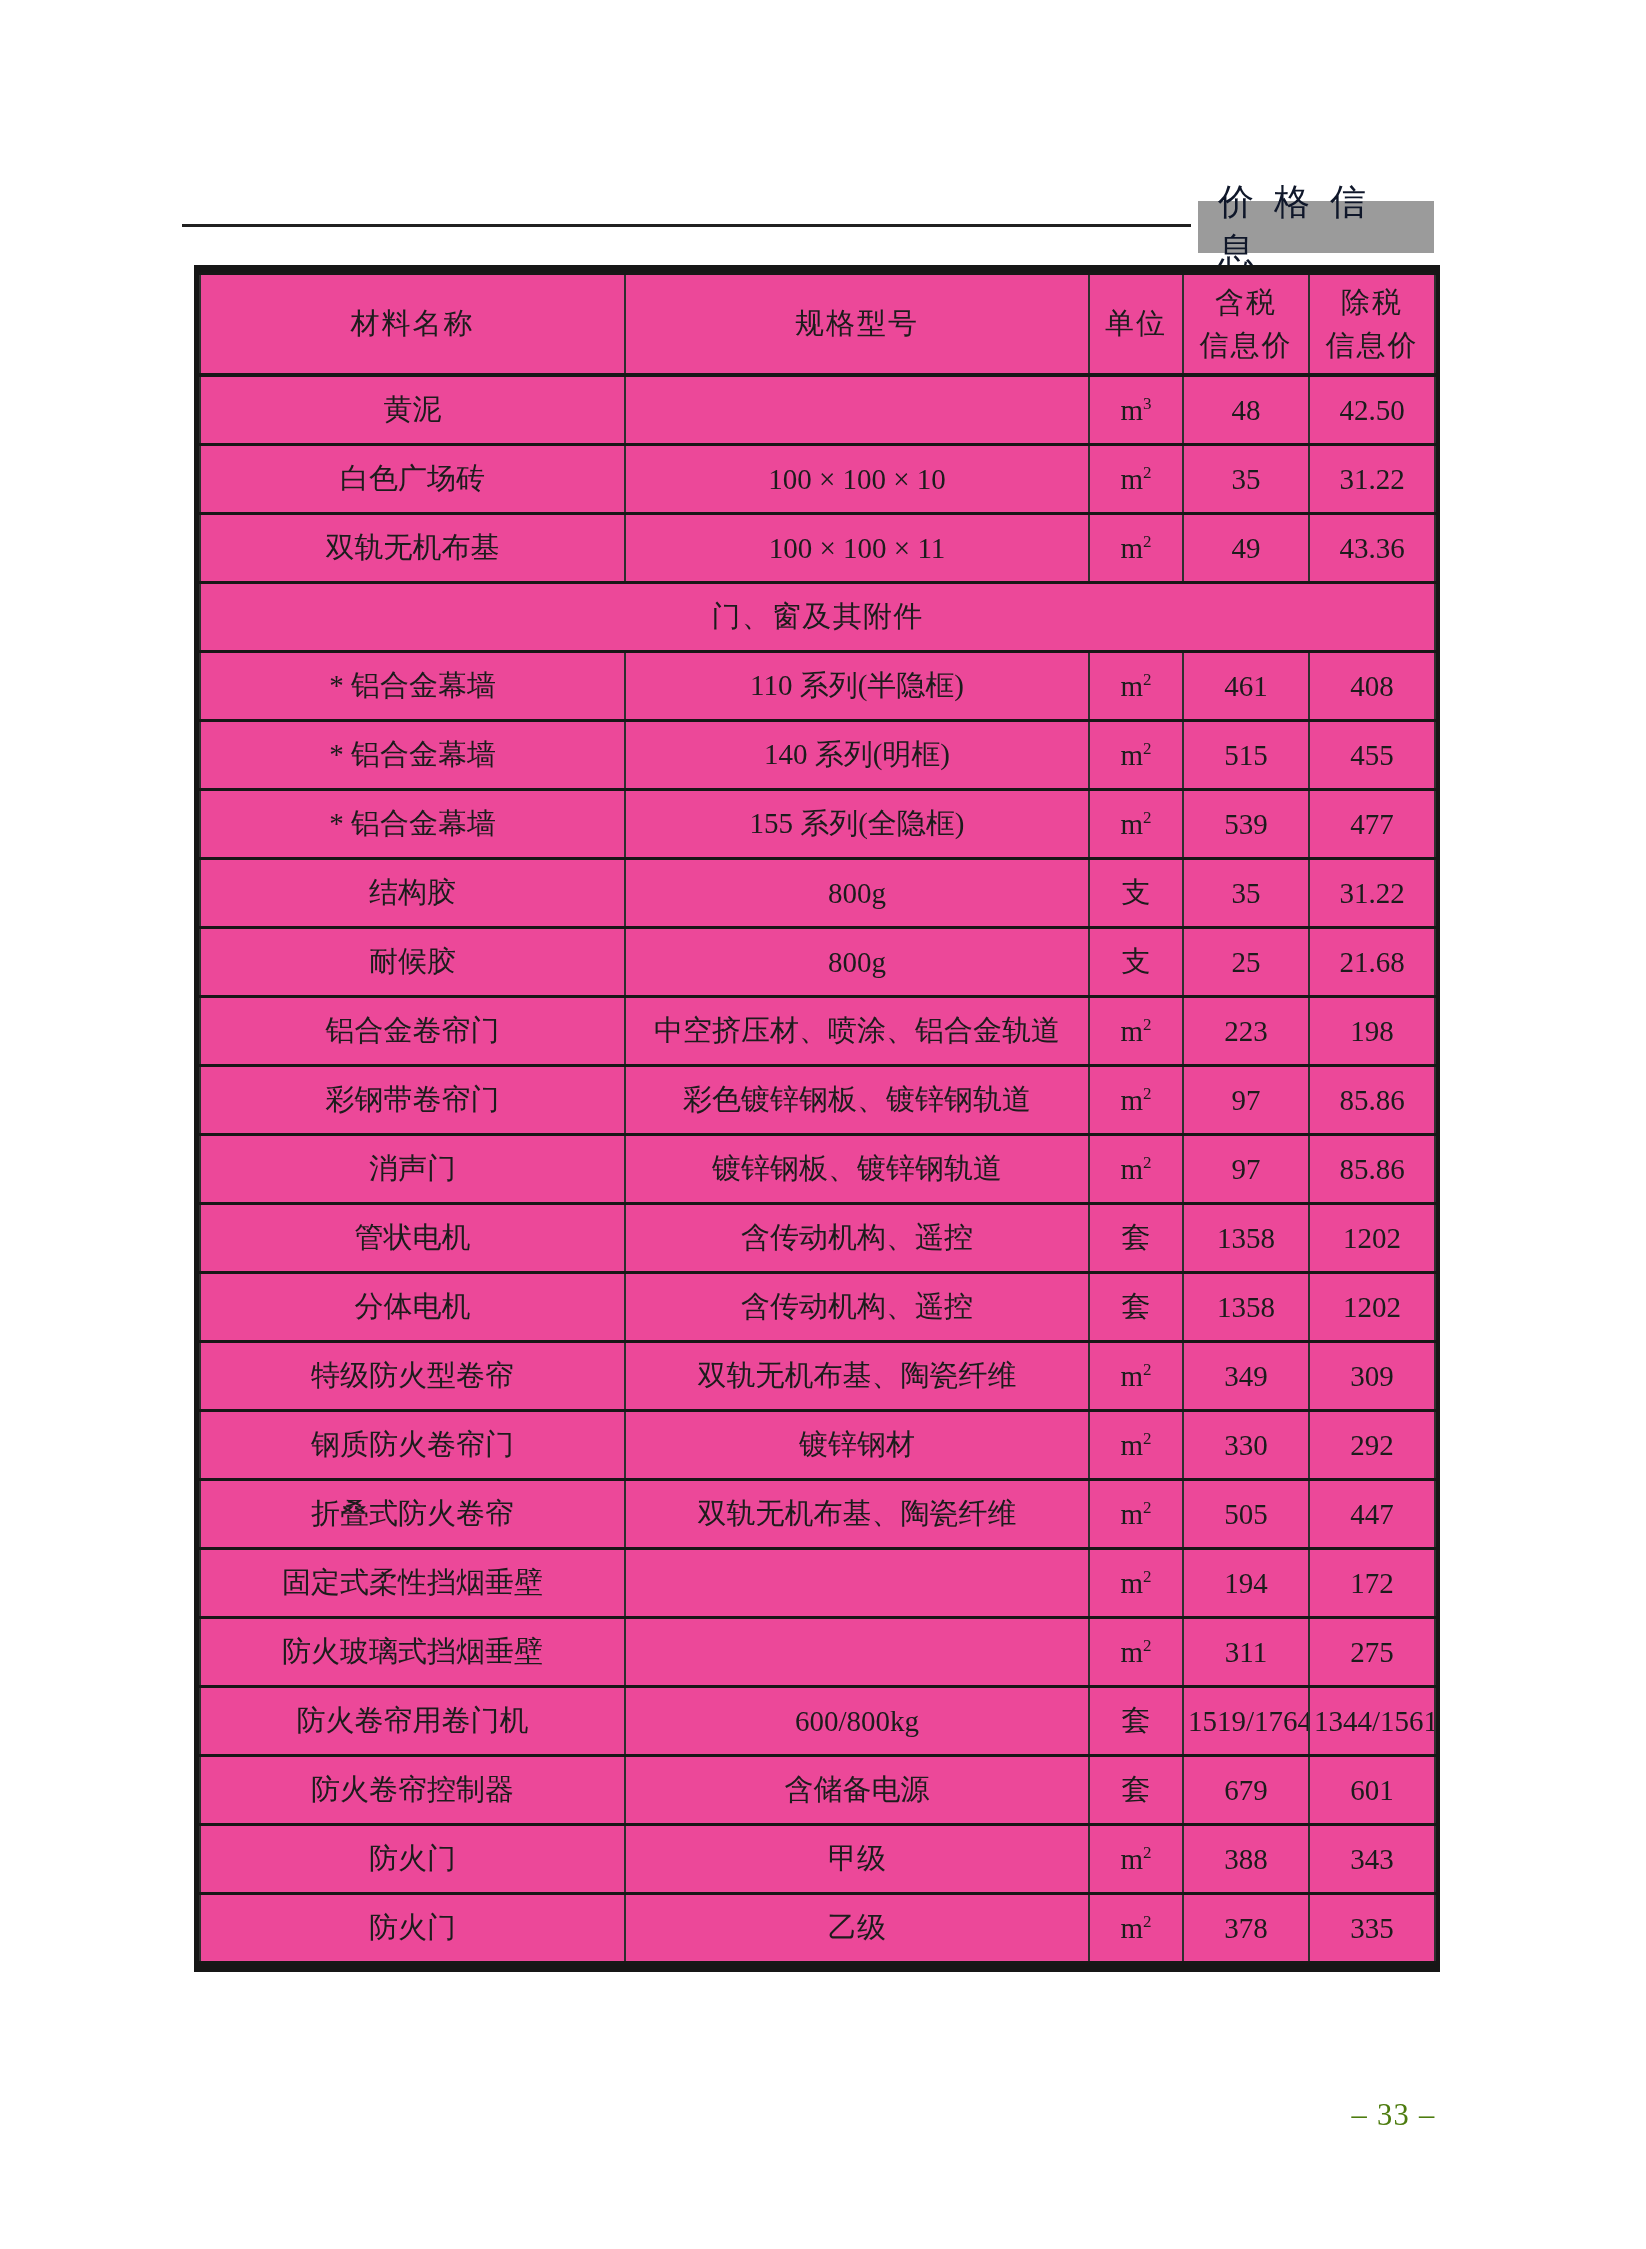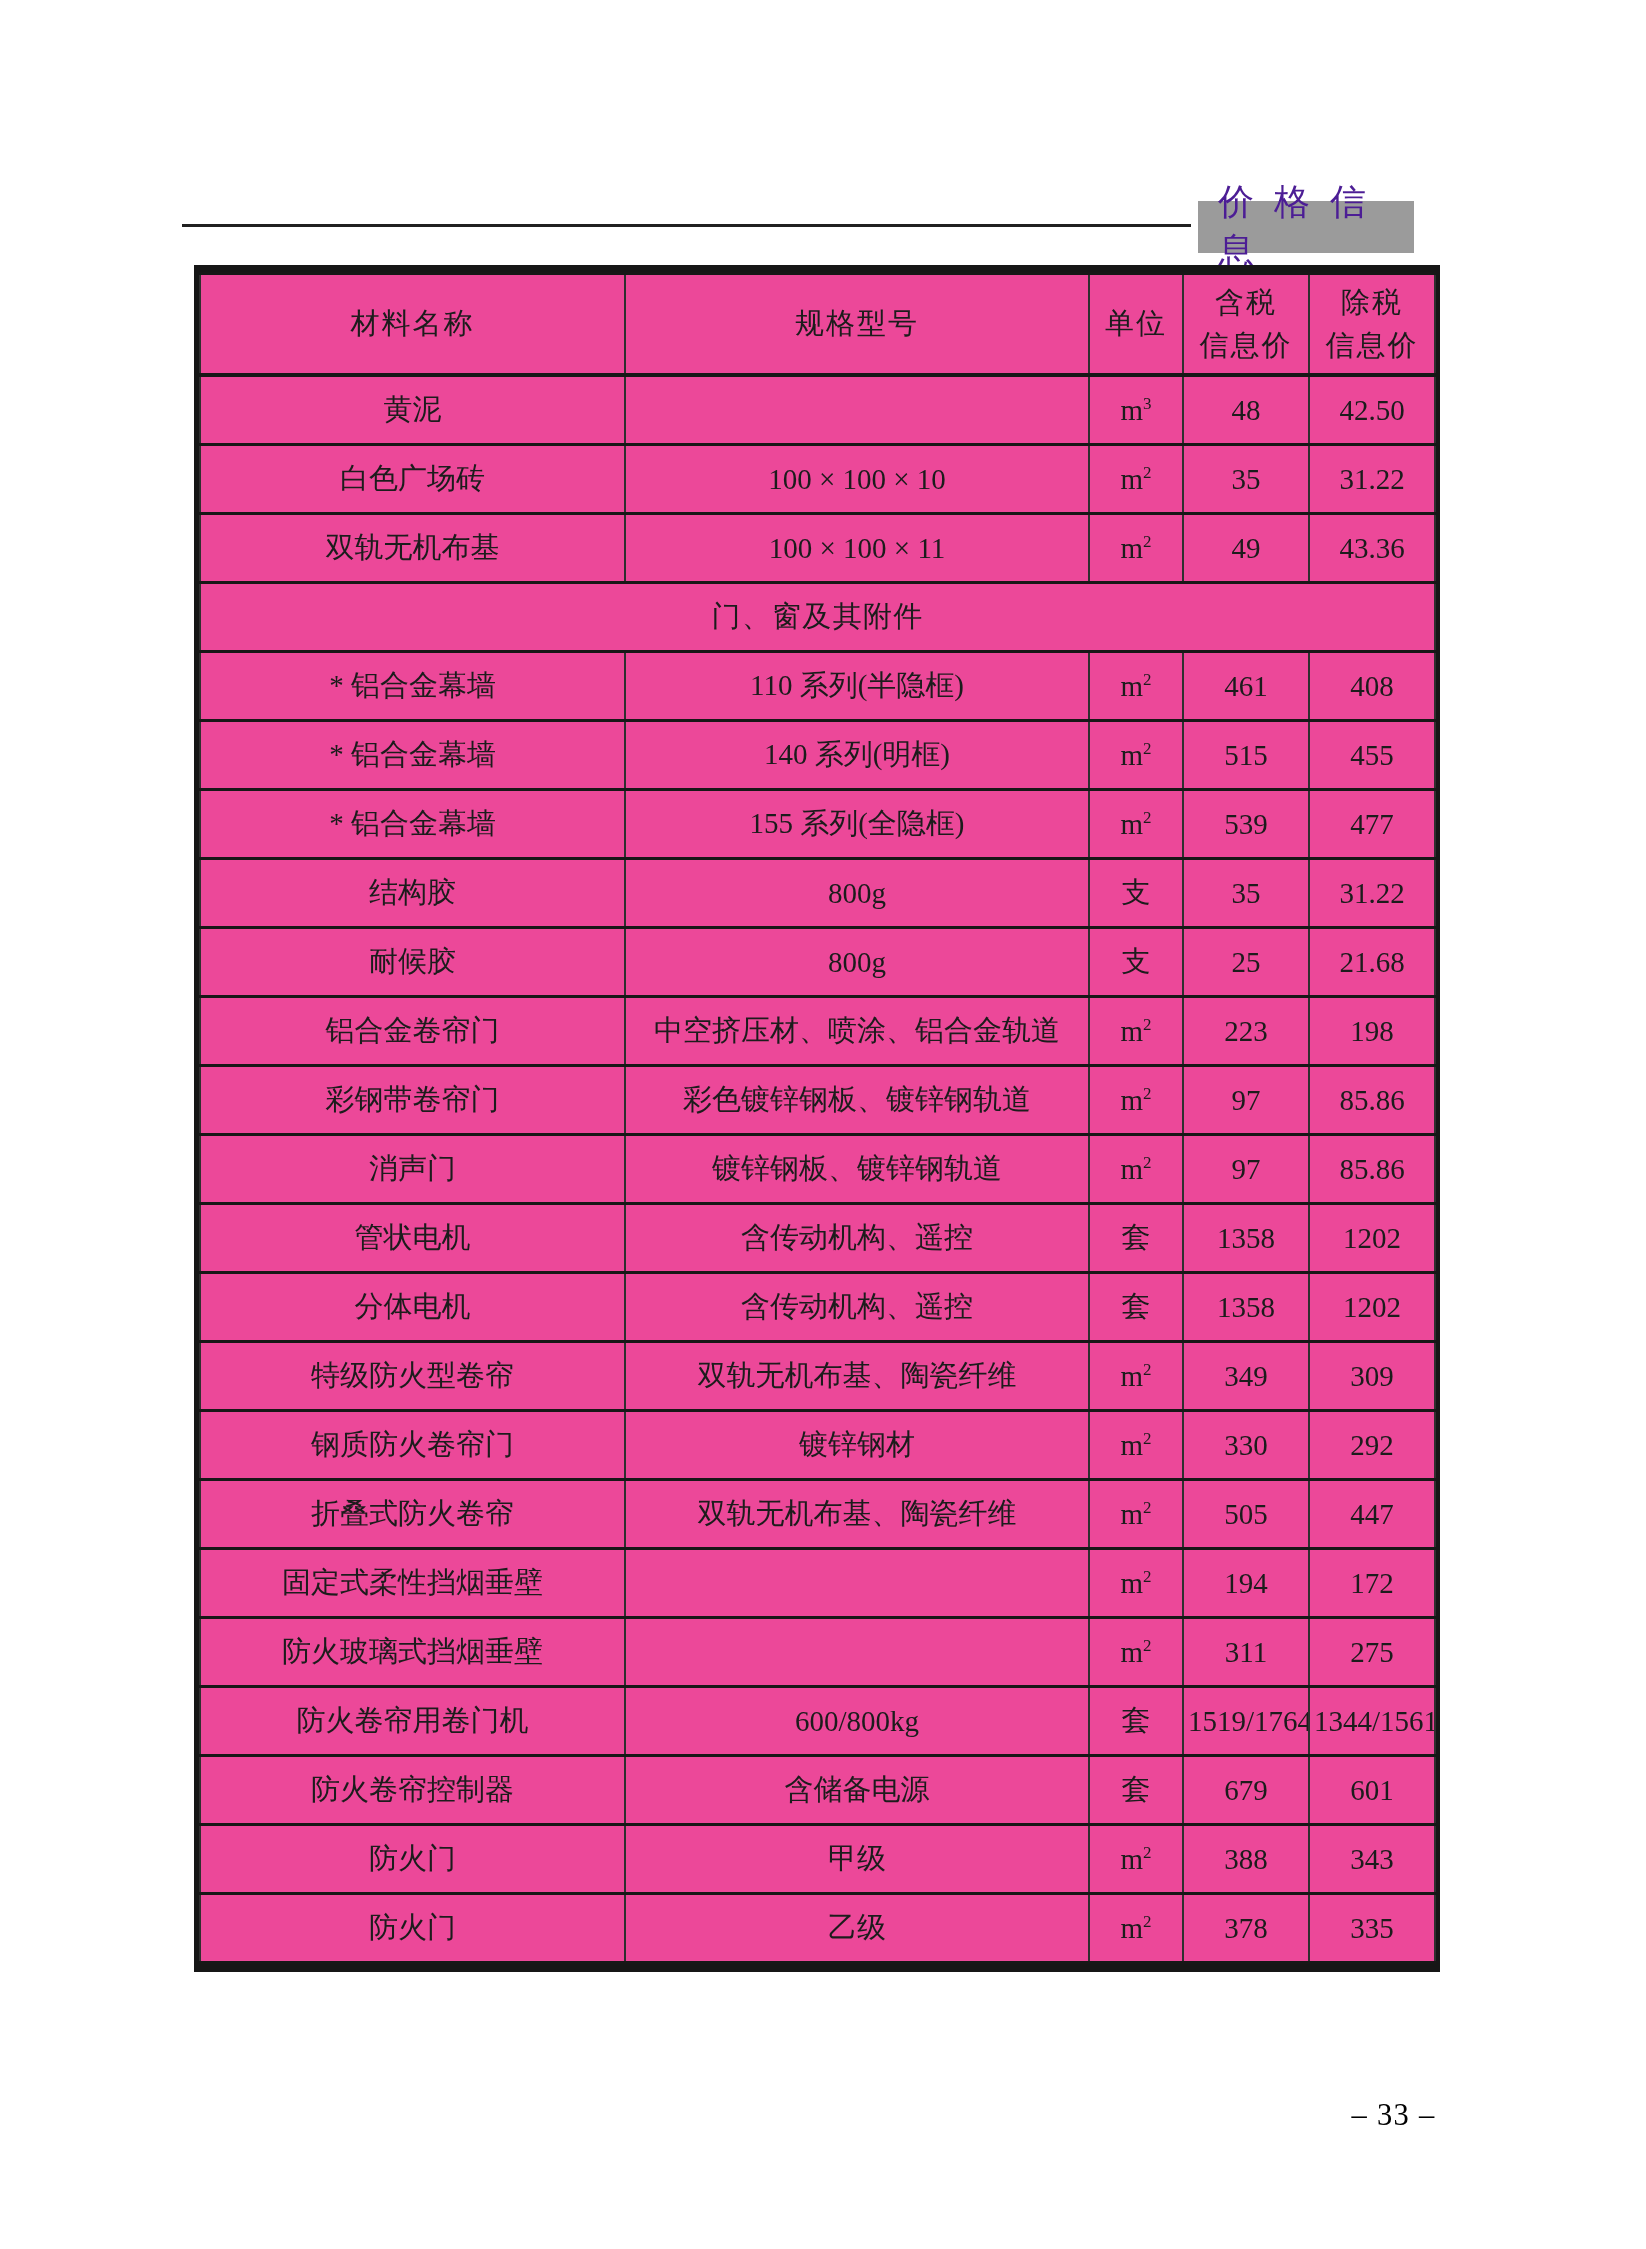--- a/index.html
+++ b/index.html
@@ -7,22 +7,22 @@
     width:1646px;height:2250px;background:#ffffff;
     font-family:"Liberation Serif","DejaVu Serif",serif;color:#1c1c1c;
   }
   .page{position:relative;width:1646px;height:2250px;background:#ffffff;overflow:hidden;}
 
   .header-rule{
     position:absolute;left:182px;top:224px;width:1009px;height:3.3px;
     background:#202020;
   }
   .badge{
-    position:absolute;left:1198px;top:201px;width:216px;height:52px;
-    background:#9b9b9b;color:#4c1d95;
+    position:absolute;left:1198px;top:201px;width:236px;height:52px;
+    background:#9b9b9b;color:#0f172a;
     font-family:"Liberation Sans","DejaVu Sans",sans-serif;
     font-size:36px;letter-spacing:20px;padding-left:20px;box-sizing:border-box;
     display:flex;align-items:center;justify-content:center;
   }
 
   .table-frame{
     position:absolute;left:194px;top:265px;width:1246px;box-sizing:border-box;
     border:5.3px solid #161616;border-top-width:7.3px;border-bottom-width:8.6px;
     background:#ec4899;
   }
@@ -36,21 +36,21 @@
   }
   thead th{height:98px;border-bottom-width:4px;letter-spacing:2px;}
   tbody td{height:66px;}
   .hdr-2line span{display:block;line-height:1.5;letter-spacing:2px;}
   .section-cell{letter-spacing:1.3px;margin-left:19px;}
   sup{font-size:17px;line-height:0;vertical-align:super;}
   .spec-cell{white-space:nowrap;}
 
   .page-number{
     position:absolute;left:1327px;top:2098px;width:133px;
-    text-align:center;font-size:30.5px;letter-spacing:1.3px;color:#000000;
+    text-align:center;font-size:30.5px;letter-spacing:1.3px;color:#4d7c0f;
   }
 </style>
 </head>
 <body>
 
 <div class="page">
 
   <div class="header-rule"></div>
 
   <div class="badge">

